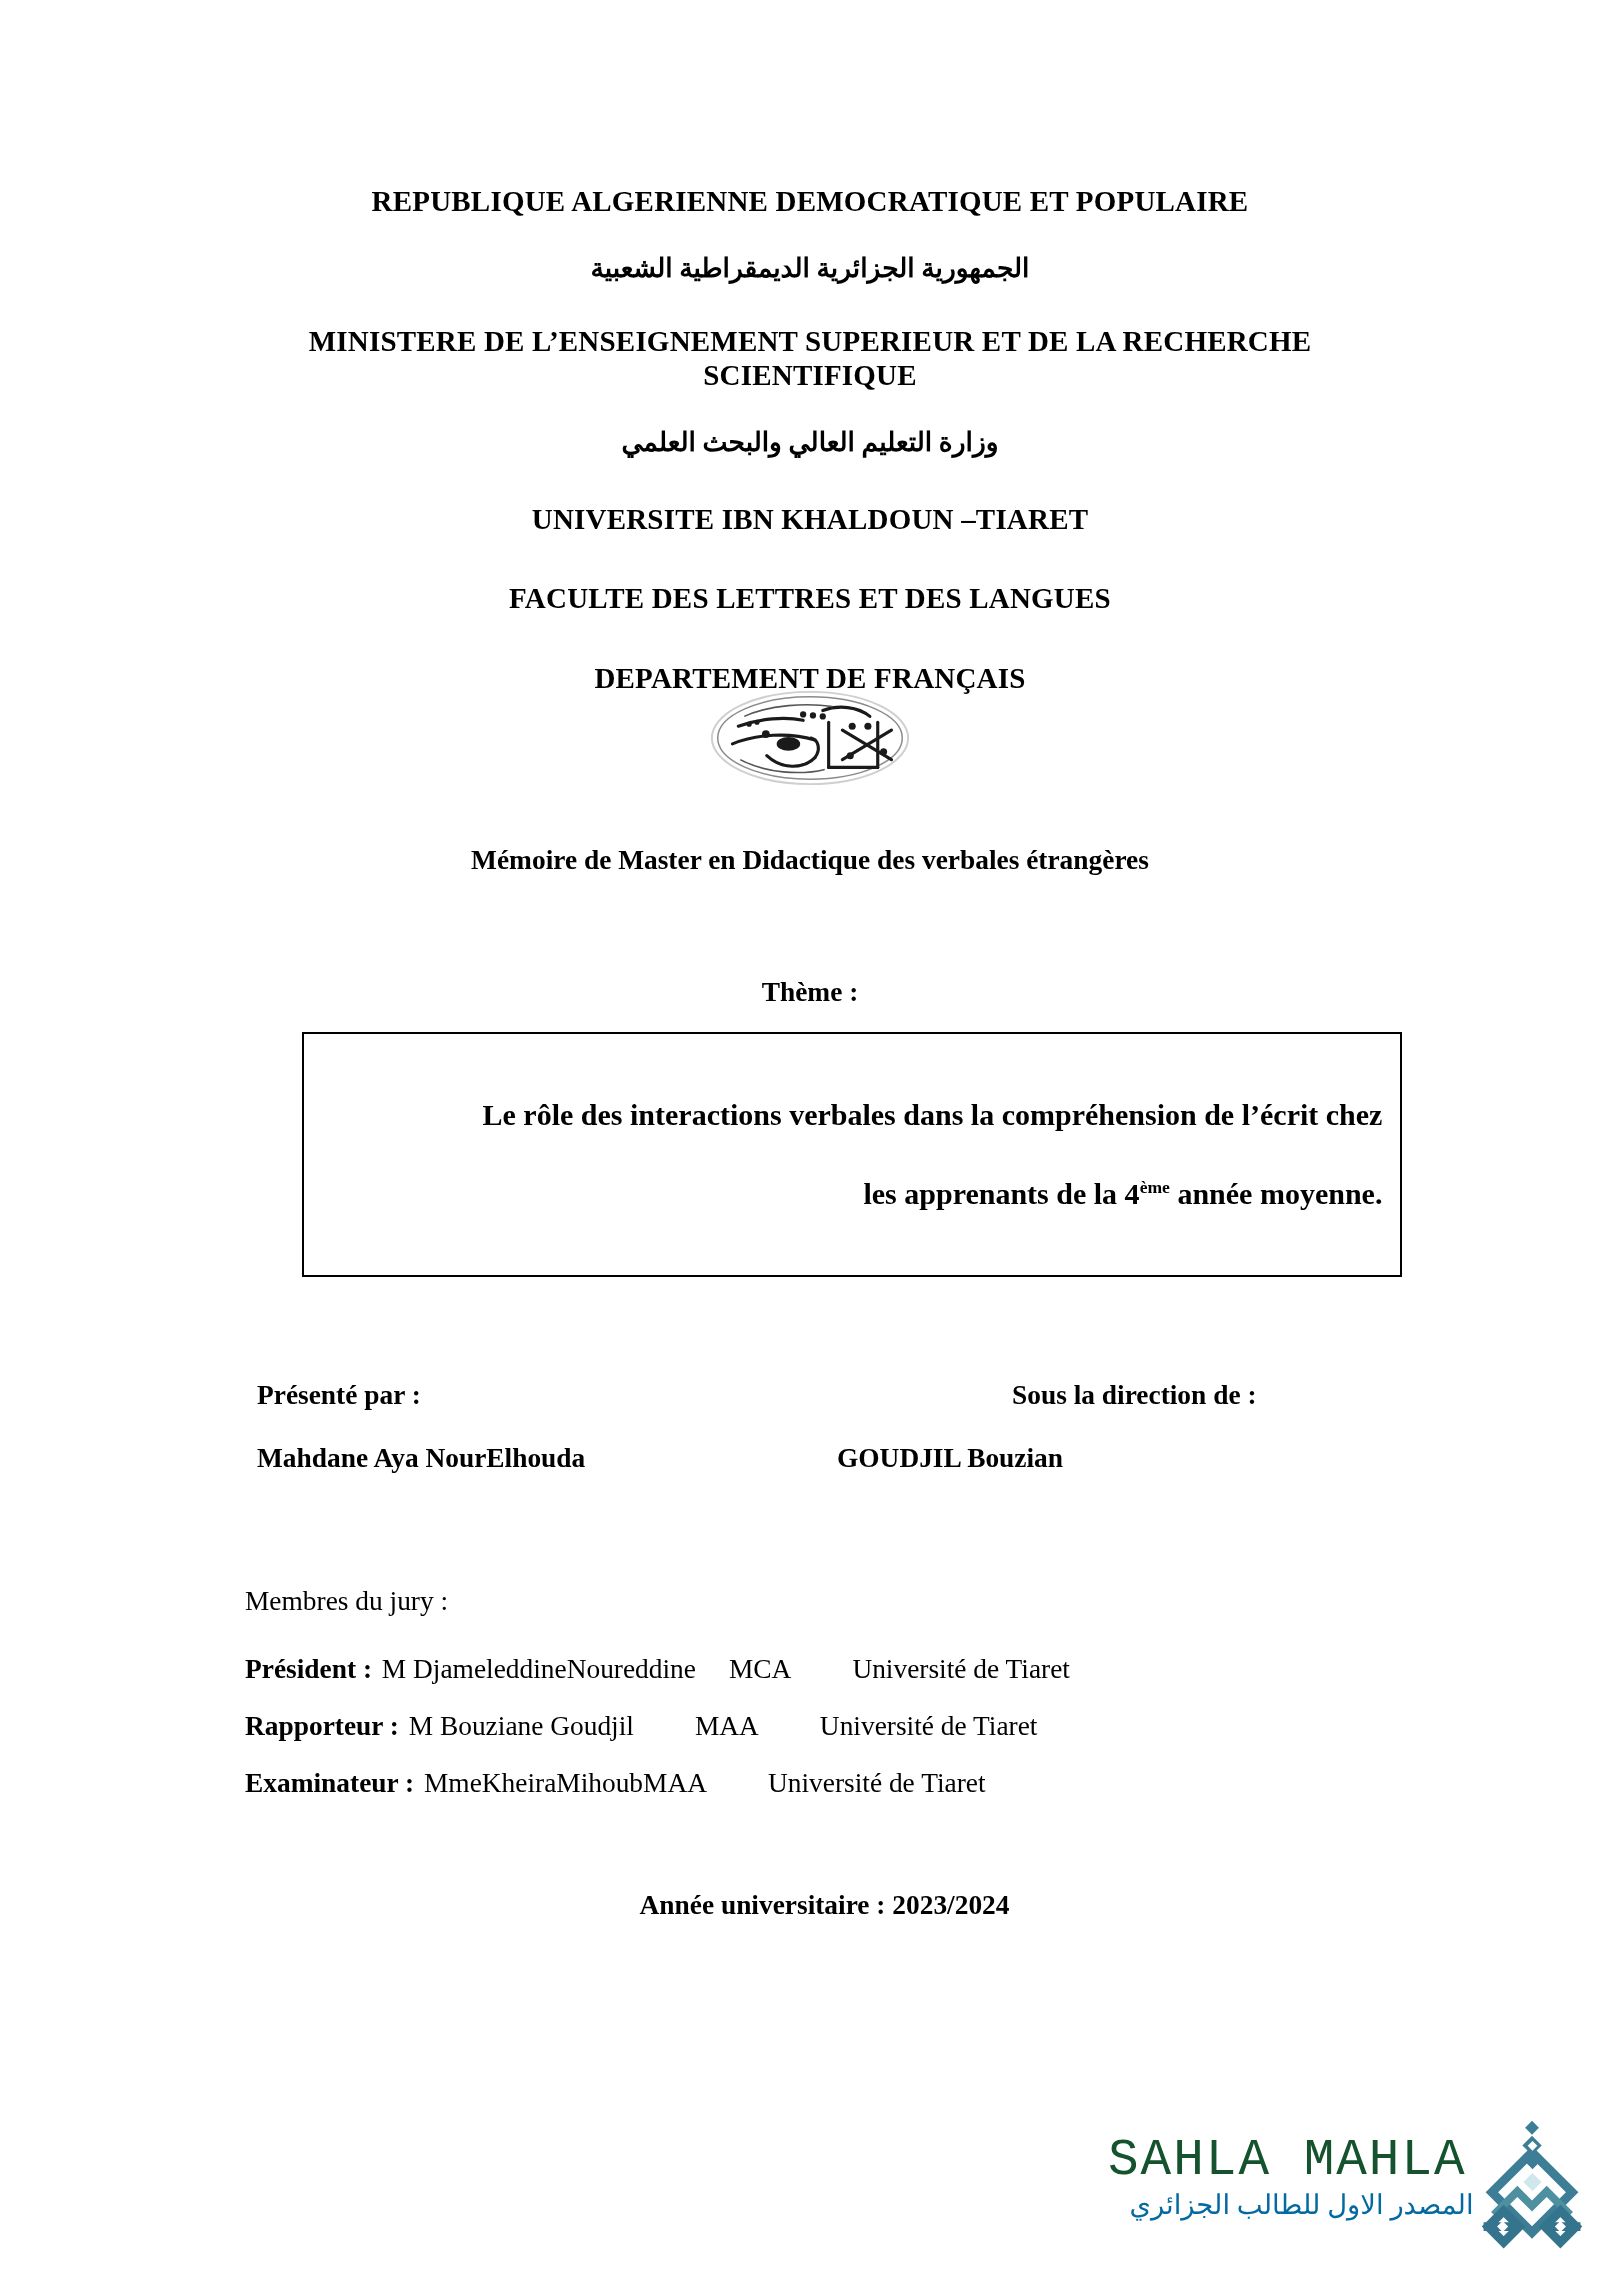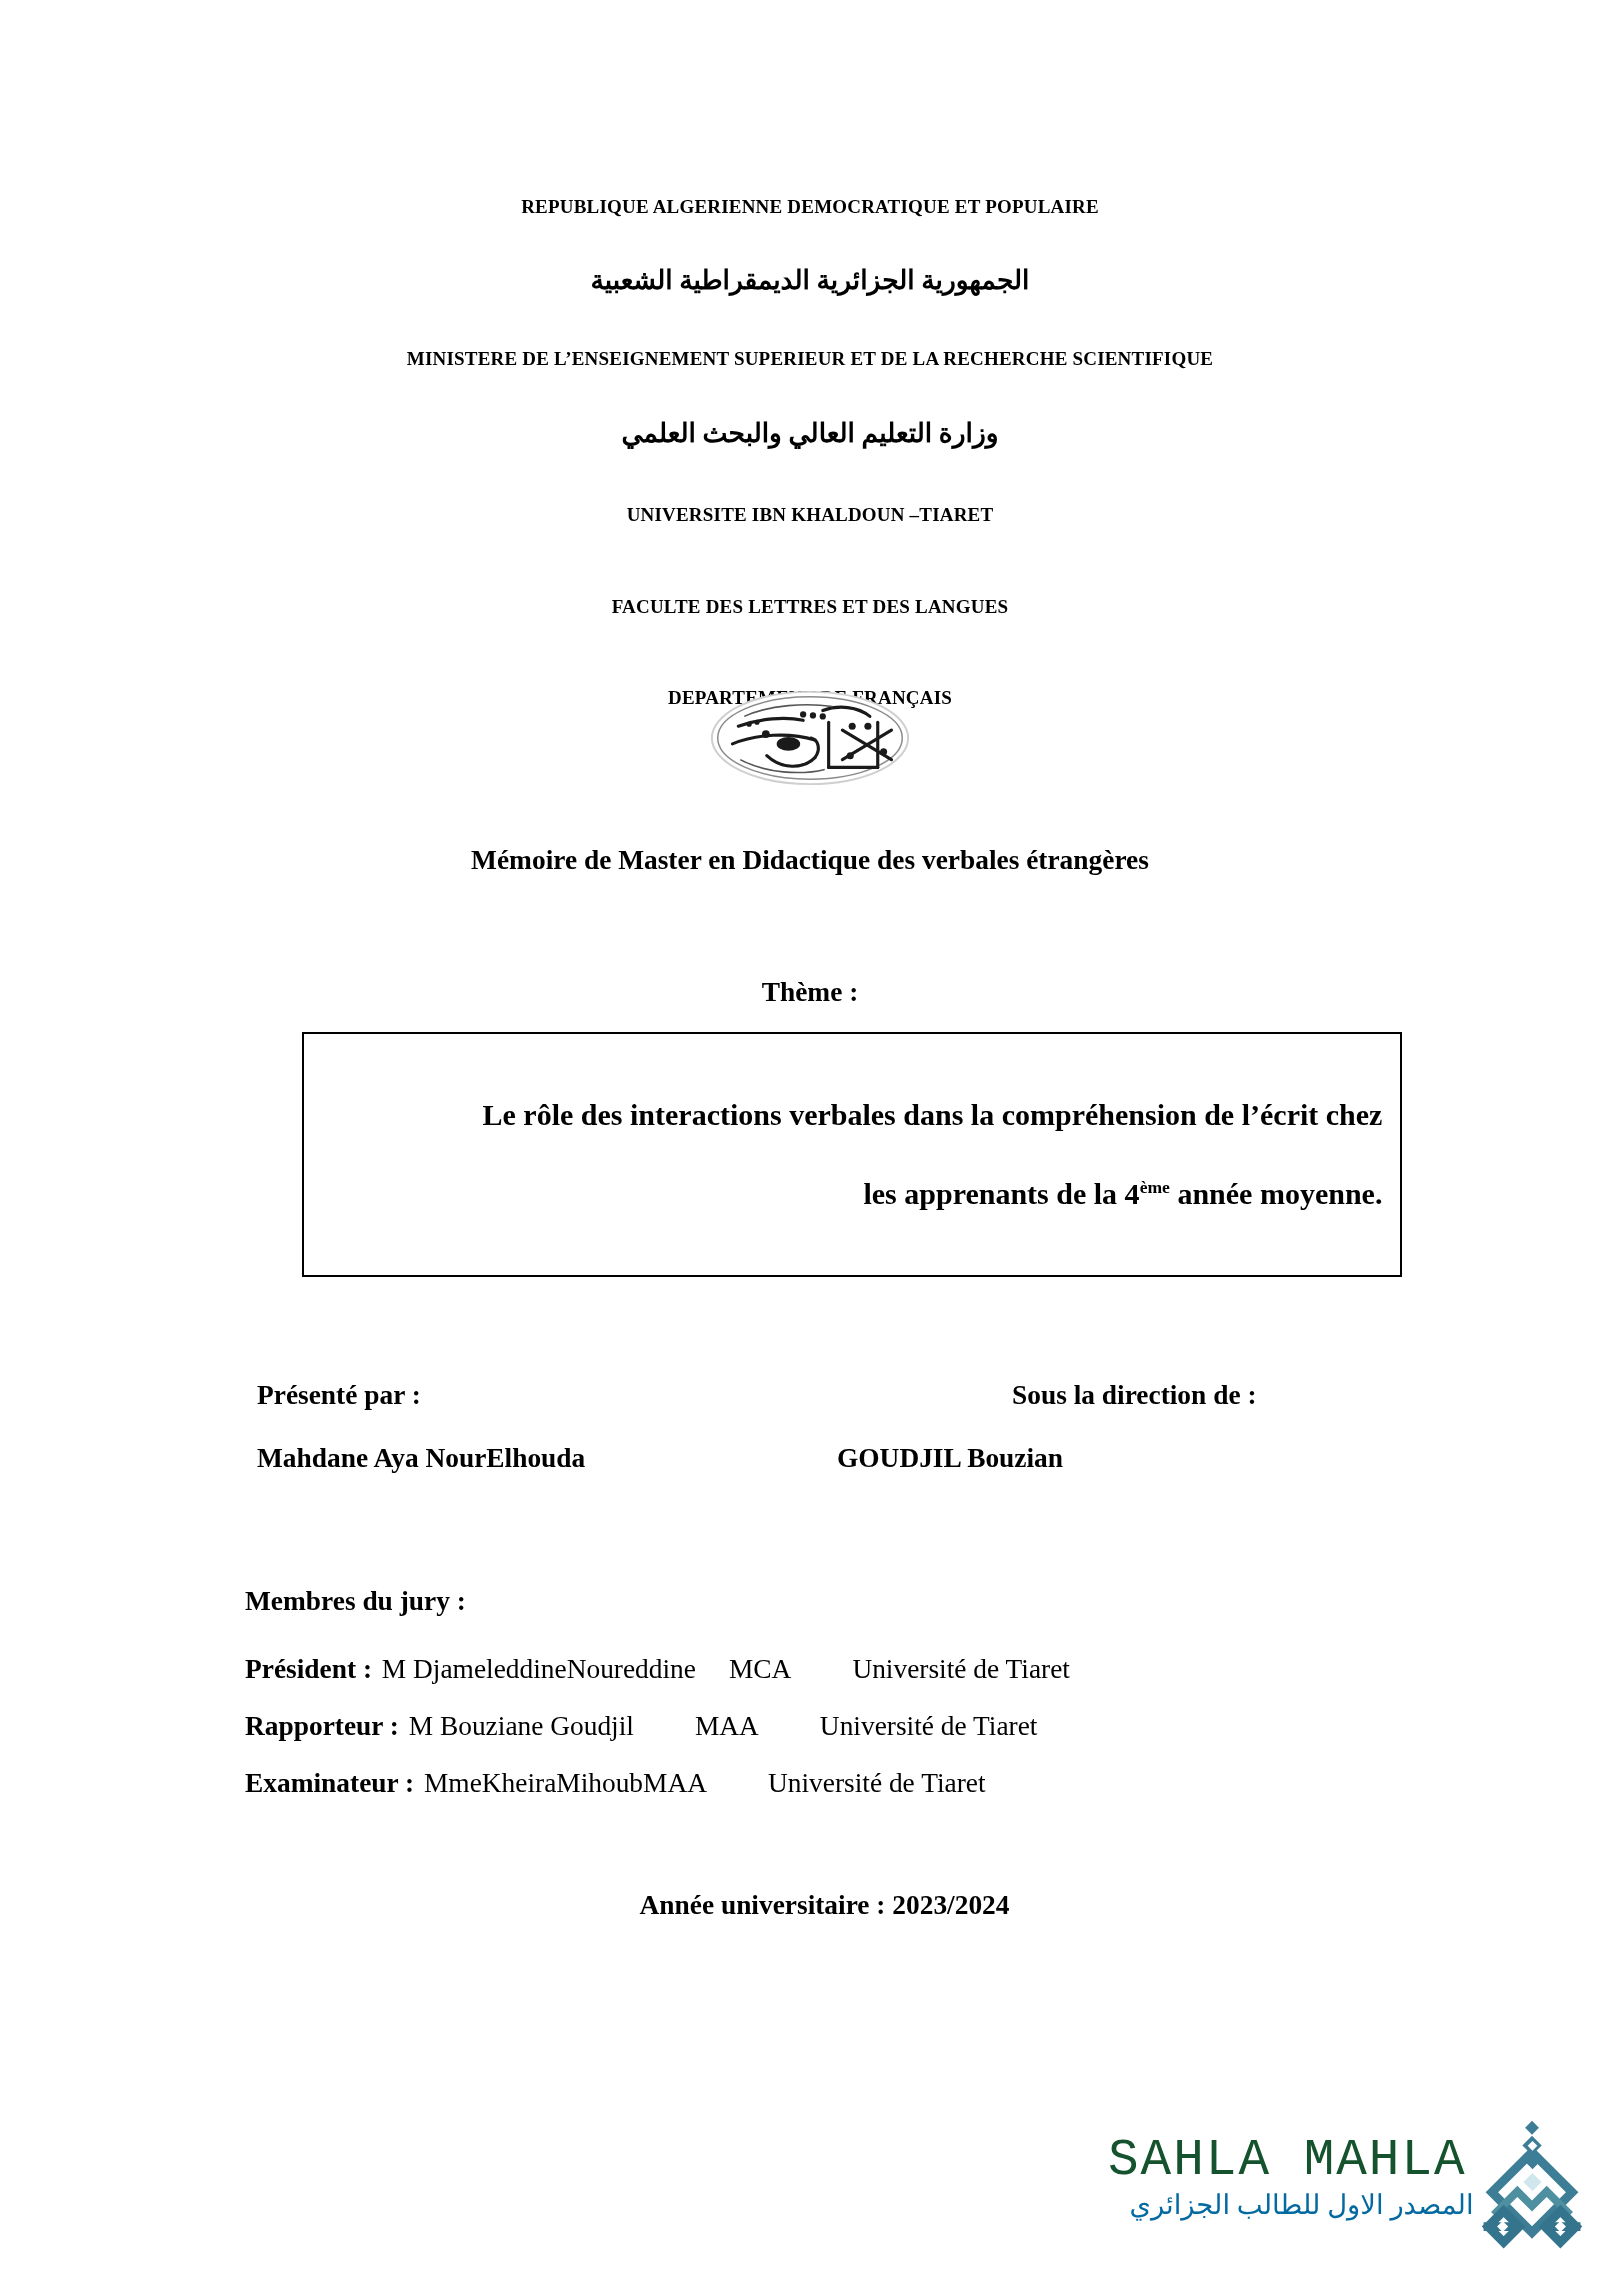--- a/index.html
+++ b/index.html
@@ -23,24 +23,24 @@
   
   .header-block {
     position: absolute;
     left: 0;
     top: 184px;
     width: 1620px;
     text-align: center;
   }
   .line-fr {
     font-weight: bold;
-    font-size: 19px;
+    font-size: 29px;
     letter-spacing: 0.2px;
     line-height: 1.18;
-    margin: 12px auto;
+    margin: 0 auto;
     width: 1157px;
     text-align: center;
   }
   .line-ar {
     font-weight: bold;
     font-size: 26.5px;
     direction: rtl;
     line-height: 1.2;
     margin: 0 auto;
     width: 1157px;
@@ -145,21 +145,21 @@
   .credits-right.sup-label { left: 755px; }
 
   
   .jury {
     position: absolute;
     left: 245px;
     top: 1586px;
     width: 1225px;
   }
   .jury-title {
-    font-weight: bold;
+    font-weight: normal;
     font-size: 27.4px;
     margin-bottom: 37px;
   }
   .jury-row {
     position: relative;
     height: 57px;
     font-size: 27.4px;
     white-space: nowrap;
   }
   .jury-role {

